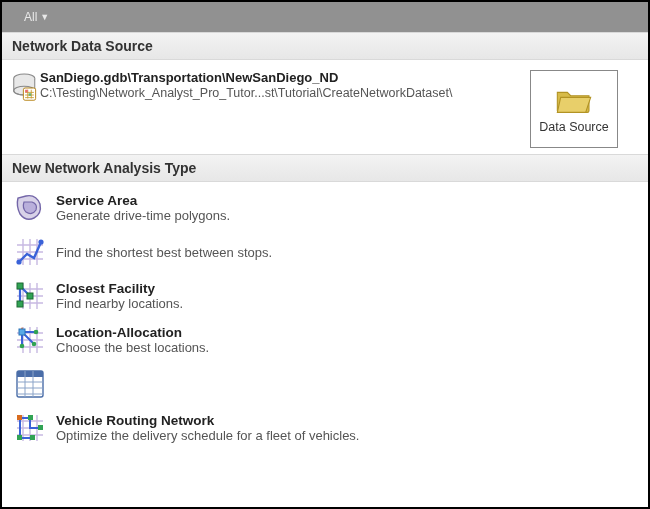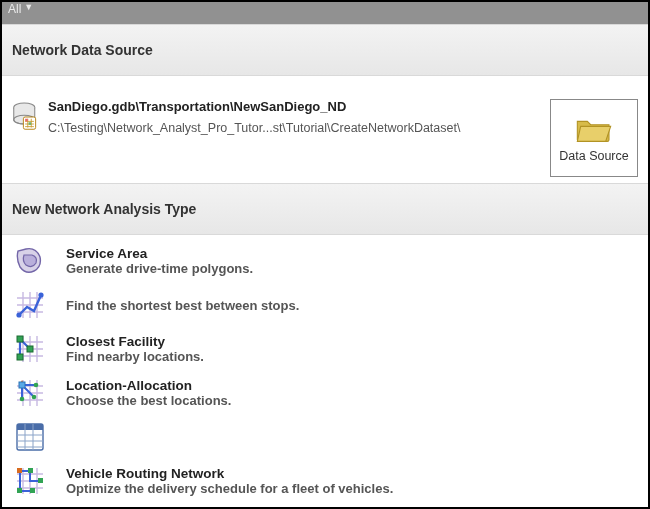--- a/index.html
+++ b/index.html
@@ -9,99 +9,98 @@
     color: #333;
     background: #fff;
     width: 650px;
     height: 509px;
     border: 2px solid #000;
     overflow: hidden;
   }
   .topbar {
     background: #919191;
     color: #e8e8e8;
-    height: 22px;
-    display: flex;
-    align-items: flex-start;
-    padding: 0 6px;
+    height: 30px;
+    display: flex;
+    align-items: center;
+    padding: 0 22px;
     font-size: 12px;
   }
   .topbar .arrow {
     margin-left: 3px;
     font-size: 9px;
   }
   .section-header {
     background: linear-gradient(#f3f3f3,#e7e7e7);
     border-bottom: 1px solid #d9d9d9;
     border-top: 1px solid #d9d9d9;
     font-weight: 600;
     font-size: 14px;
-    padding: 17px 10px;
+    padding: 5px 10px;
     color: #333;
   }
   .datasource-row {
     display: flex;
     align-items: flex-start;
-    padding: 23px 10px 6px 10px;
-    gap: 8px;
+    padding: 10px 10px 6px 10px;
   }
   .ds-icon {
     width: 28px;
     height: 32px;
     flex: 0 0 auto;
     margin-top: 2px;
   }
   .ds-text {
     flex: 1;
     min-width: 0;
   }
   .ds-title {
     font-weight: 600;
     font-size: 13px;
     color: #222;
   }
   .ds-path {
     font-size: 12.5px;
     color: #555;
-    margin-top: 7px;
+    margin-top: 1px;
   }
   .ds-button {
     flex: 0 0 auto;
     width: 88px;
     height: 78px;
     border: 1px solid #888;
     background: #fff;
     display: flex;
     flex-direction: column;
     align-items: center;
     justify-content: center;
     gap: 6px;
     cursor: pointer;
-    margin-right: 0;
+    margin-right: 20px;
   }
   .folder-icon { width: 40px; height: 30px; }
   .ds-button-label { font-size: 12.5px; color: #333; }
   .analysis-list {
     padding: 4px 0 6px 0;
   }
   .analysis-item {
     display: flex;
     align-items: center;
-    gap: 20px;
+    gap: 10px;
     padding: 6px 12px;
     cursor: pointer;
   }
   .ai-icon {
     width: 32px;
     height: 32px;
     flex: 0 0 auto;
   }
   .ai-text { flex: 1; }
   .ai-title { font-weight: 600; font-size: 13.5px; color: #222; }
-  .ai-desc { font-size: 13px; color: #555; margin-top: 0px; font-weight: bold; }
+  .ai-desc { font-size: 13px; color: #555; margin-top: 0px; }
 </style>
 </head>
 <body>
 
 <div class="topbar">
   <span>All</span>
   <span class="arrow">▼</span>
 </div>
 
 <div class="section-header">Network Data Source</div>

